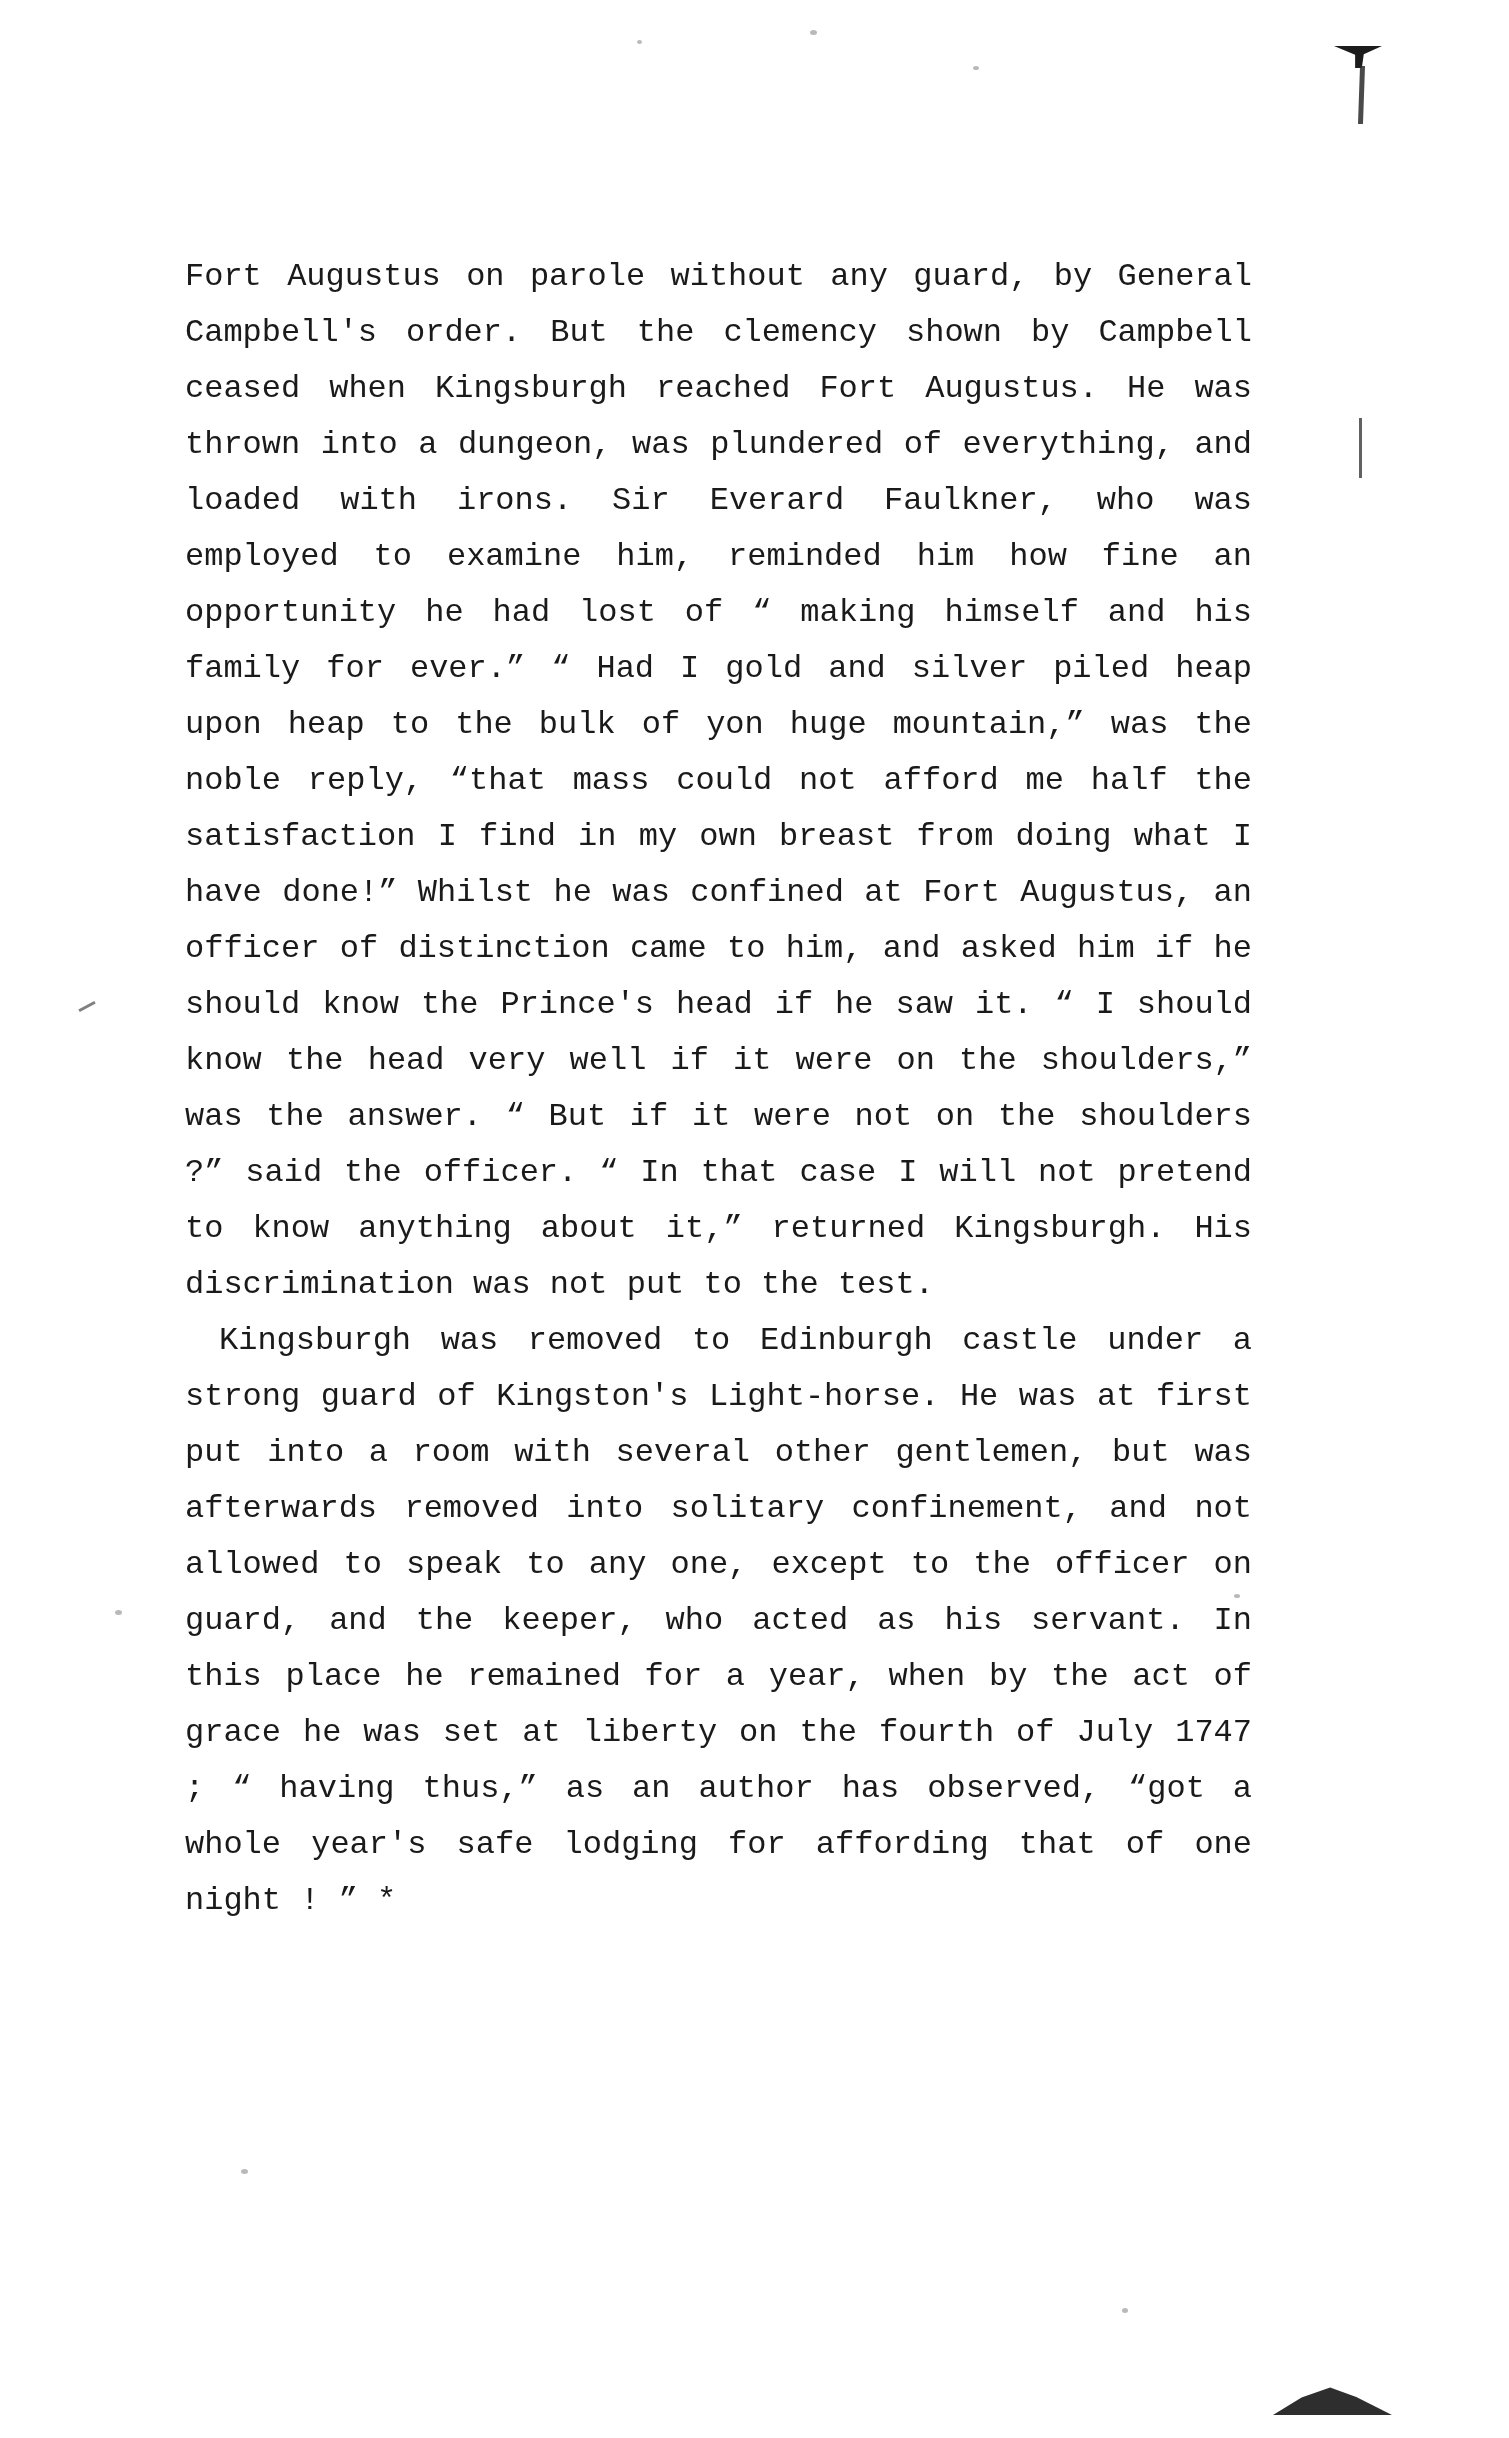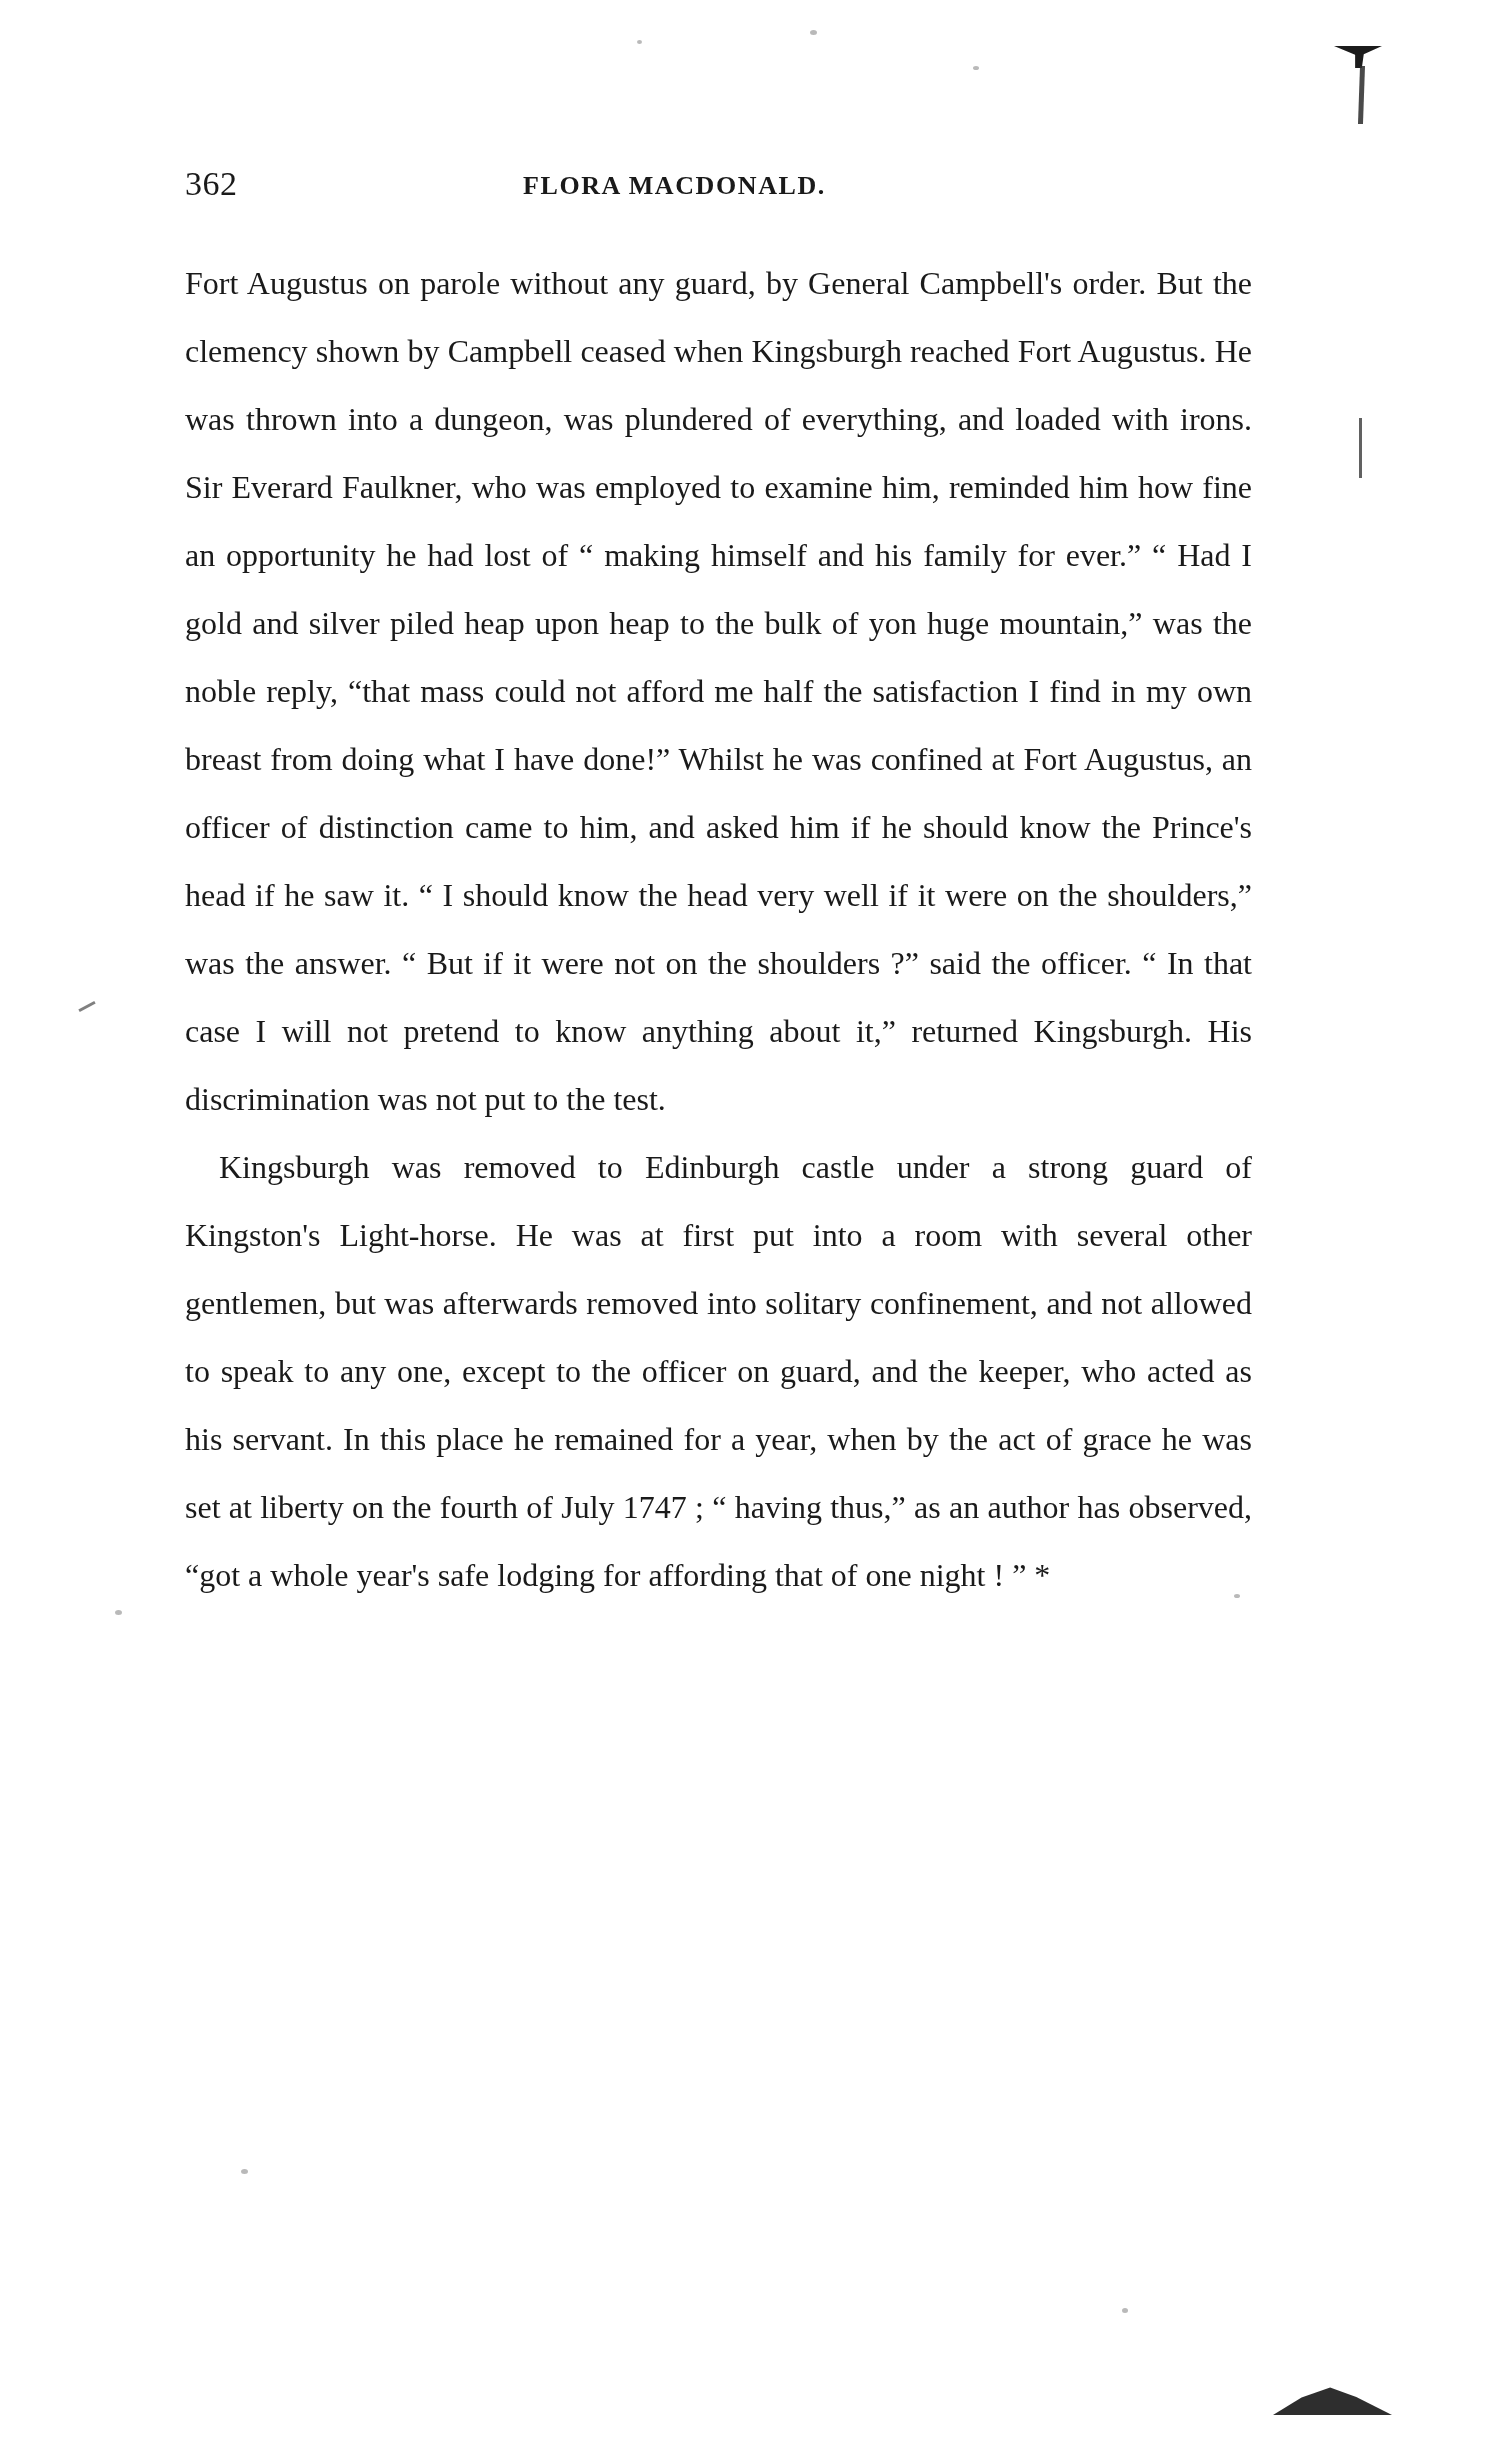--- a/index.html
+++ b/index.html
@@ -100,25 +100,26 @@
   .body-block {
     position: absolute;
     top: 249px;
     left: 185px;
     width: 1075px;
   }
 
   .para {
     margin: 0 8px 0 0;
     font-size: 32px;
-    line-height: 68px;
+    line-height: 56px;
     text-align: justify;
     text-justify: inter-word;
     -webkit-hyphens: none;
     hyphens: none;
+    font-family: Liberation Mono, monospace;
   }
   .para + .para {
     margin-top: 0;
   }
   .para.indent {
     text-indent: 34px;
   }
 
   
   .skewfade {
@@ -150,24 +151,20 @@
   <div class="blot-bottom"></div>
 
   <div class="speck" style="left:810px; top:30px; width:7px; height:5px;"></div>
   <div class="speck" style="left:973px; top:66px; width:6px; height:4px;"></div>
   <div class="speck" style="left:637px; top:40px; width:5px; height:4px;"></div>
   <div class="speck" style="left:241px; top:2169px; width:7px; height:5px;"></div>
   <div class="speck" style="left:1122px; top:2308px; width:6px; height:5px;"></div>
   <div class="speck" style="left:1234px; top:1594px; width:6px; height:4px;"></div>
   <div class="speck" style="left:115px; top:1610px; width:7px; height:5px;"></div>
 
-  <div class="header">
-    <div class="folio">362</div>
-    <div class="running-title">FLORA MACDONALD.</div>
-  </div>
 
   <div class="body-block">
     <p class="para skewfade">Fort Augustus on parole without any guard, by General Campbell's order.  But the clemency shown by Campbell ceased when Kingsburgh reached Fort Augustus. He was thrown into a dungeon, was plundered of everything, and loaded with irons.  Sir Everard Faulkner, who was employed to examine him, reminded him how fine an opportunity he had lost of “ making himself and his family for ever.”  “ Had I gold and silver piled heap upon heap to the bulk of yon huge mountain,” was the noble reply, “that mass could not afford me half the satisfaction I find in my own breast from doing what I have done!”  Whilst he was confined at Fort Augustus, an officer of distinction came to him, and asked him if he should know the Prince's head if he saw it.  “ I should know the head very well if it were on the shoulders,” was the answer.  “ But if it were not on the shoulders ?” said the officer.  “ In that case I will not pretend to know anything about it,” returned Kingsburgh.   His discrimination was not put to the test.</p>
     <p class="para indent skewfade">Kingsburgh was removed to Edinburgh castle under a strong guard of Kingston's Light-horse.  He was at first put into a room with several other gentlemen, but was afterwards removed into solitary confinement, and not allowed to speak to any one, except to the officer on guard, and the keeper, who acted as his servant.  In this place he remained for a year, when by the act of grace he was set at liberty on the fourth of July 1747 ; “ having thus,” as an author has observed, “got a whole year's safe lodging for affording that of one night ! ” *</p>
   </div>
 
 
 </div>
 
 

